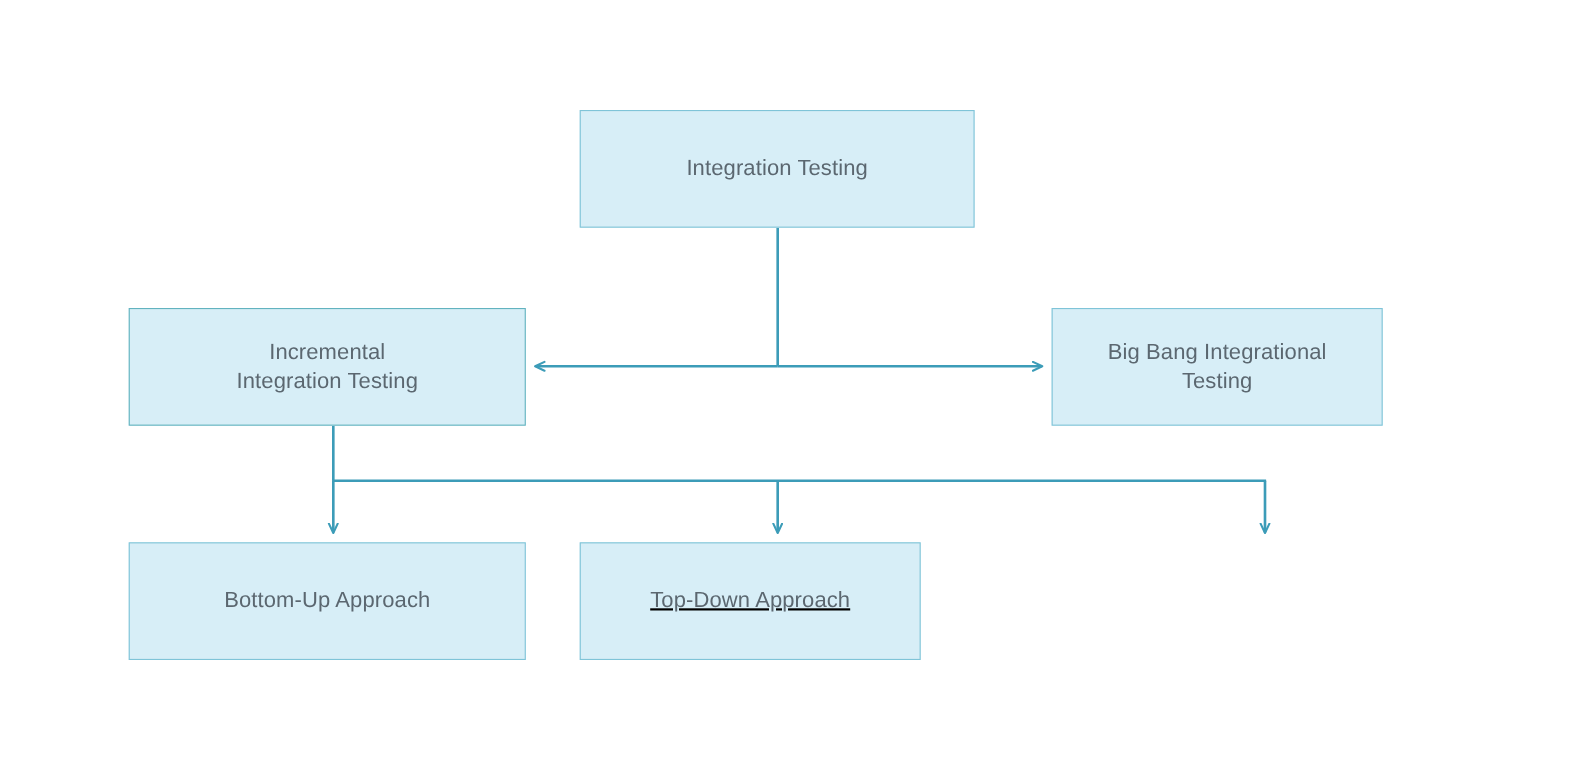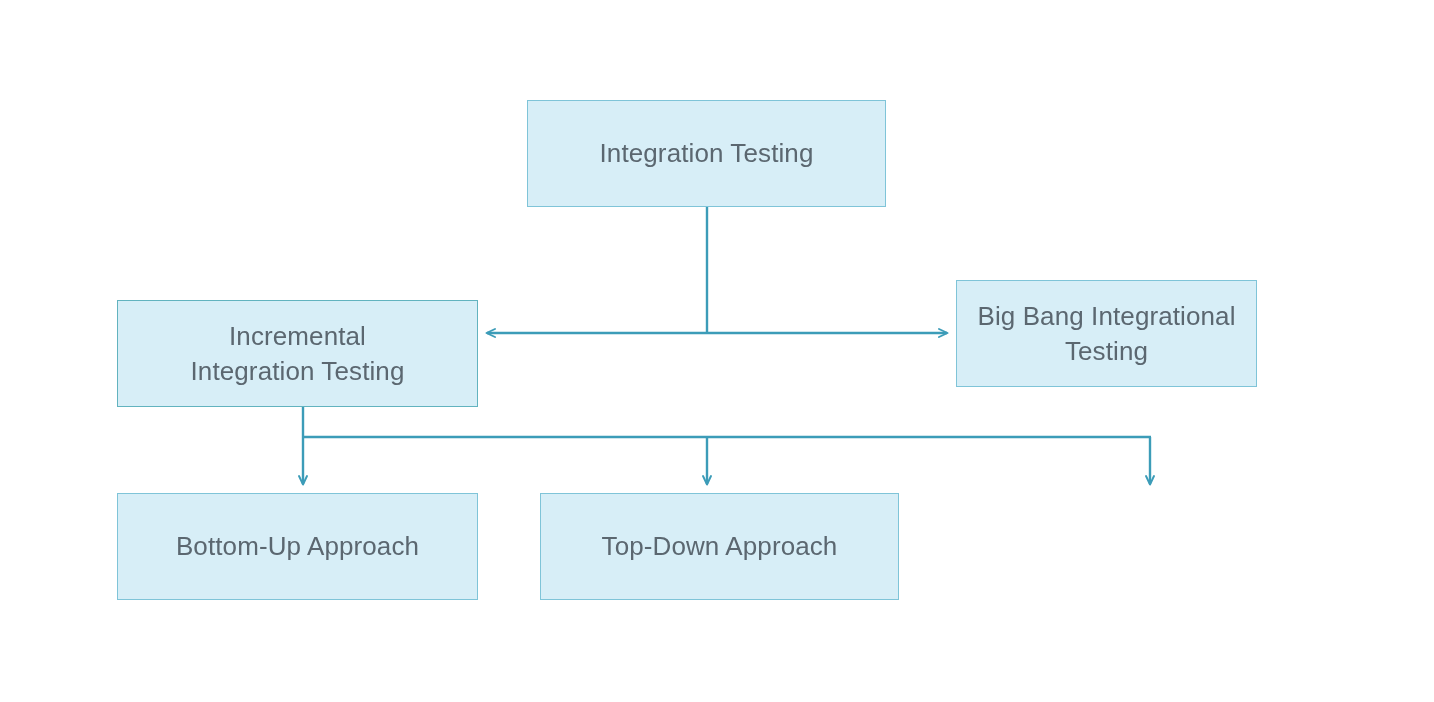--- a/index.html
+++ b/index.html
@@ -30,38 +30,37 @@
     box-sizing: border-box;
     background: #d7eef7;
     border: 1px solid #7fc4d8;
     display: flex;
     align-items: center;
     justify-content: center;
     text-align: center;
   }
   .node-box.accent-border {
     border: 1px solid #62b3bf;
-    margin-top: 20px;
   }
   .node-label {
     font-family: "Liberation Sans", sans-serif;
-    font-size: 26px;
+    font-size: 20px;
     line-height: 1.32;
     color: #5b6770;
     letter-spacing: 0.1px;
     padding: 0 10px;
     white-space: pre-line;
   }
 
   
   #node-root       { left: 527px;  top: 100px; width: 359px; height: 107px; }
   #node-incremental{ left: 117px;  top: 280px; width: 361px; height: 107px; }
   #node-bigbang    { left: 956px;  top: 280px; width: 301px; height: 107px; }
   #node-bottomup   { left: 117px;  top: 493px; width: 361px; height: 107px; }
-  #node-topdown    { left: 540px;  top: 493px; width: 359px; height: 107px; }
+  #node-topdown    { left: 527px;  top: 493px; width: 310px; height: 107px; text-decoration: underline; }
   #node-sandwich   { left: 956px;  top: 493px; width: 361px; height: 107px; }
 </style>
 </head>
 <body>
 
 <div id="diagram-canvas">
 
   <svg id="connector-layer" viewBox="0 0 1434 702" width="1434" height="702" aria-hidden="true">
     <defs>
       <marker id="arrow-right" markerWidth="11" markerHeight="11" refX="9" refY="5" orient="auto" markerUnits="userSpaceOnUse">

